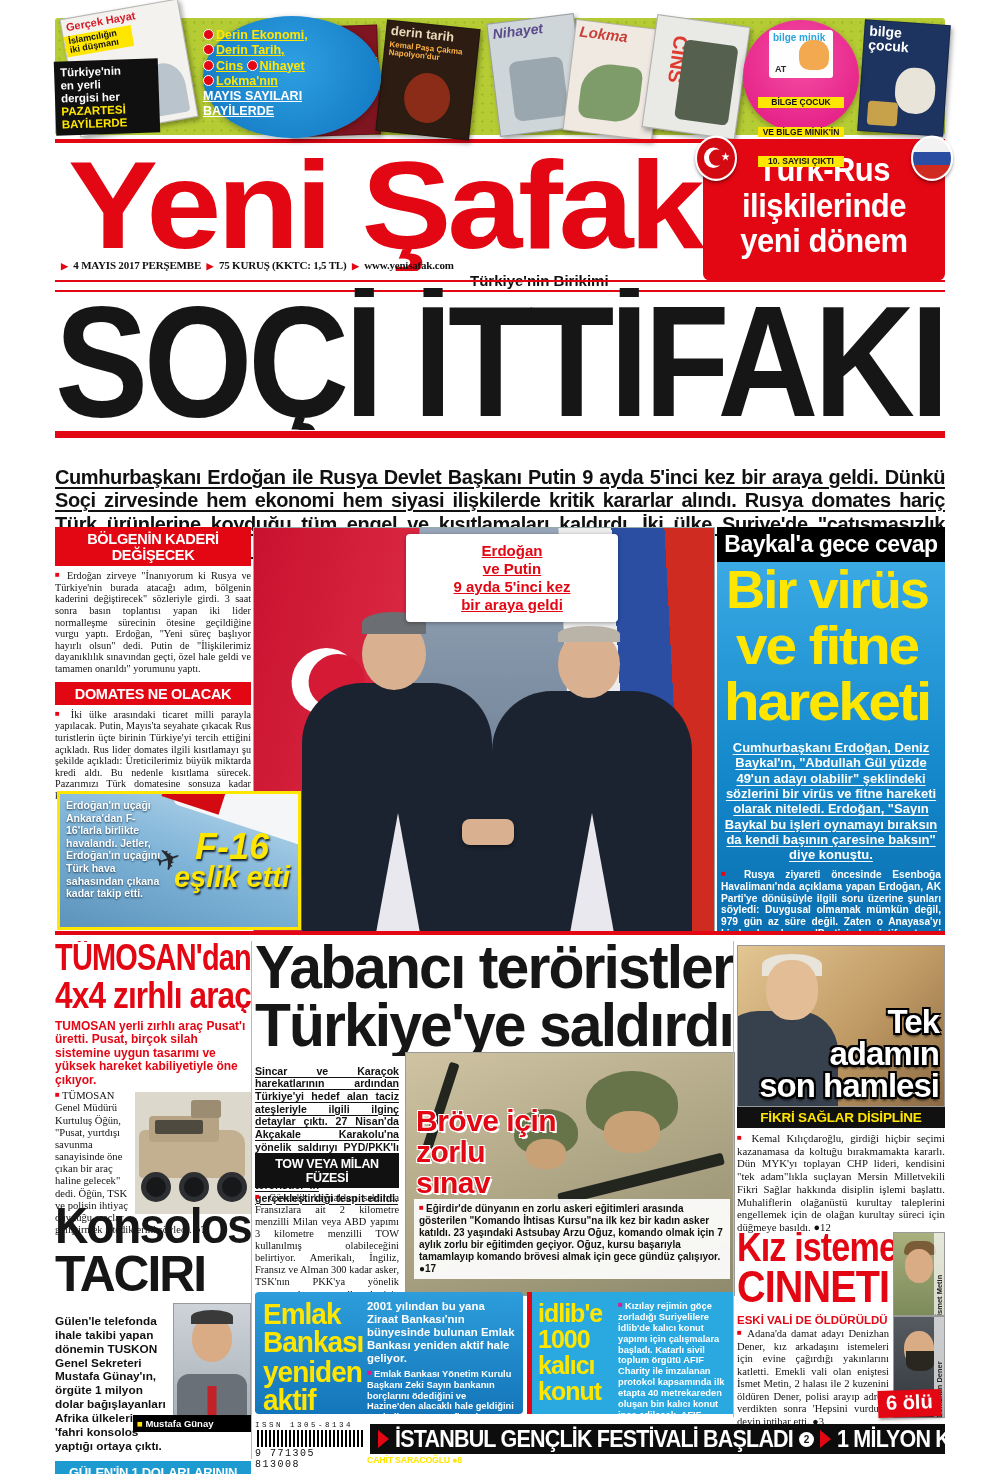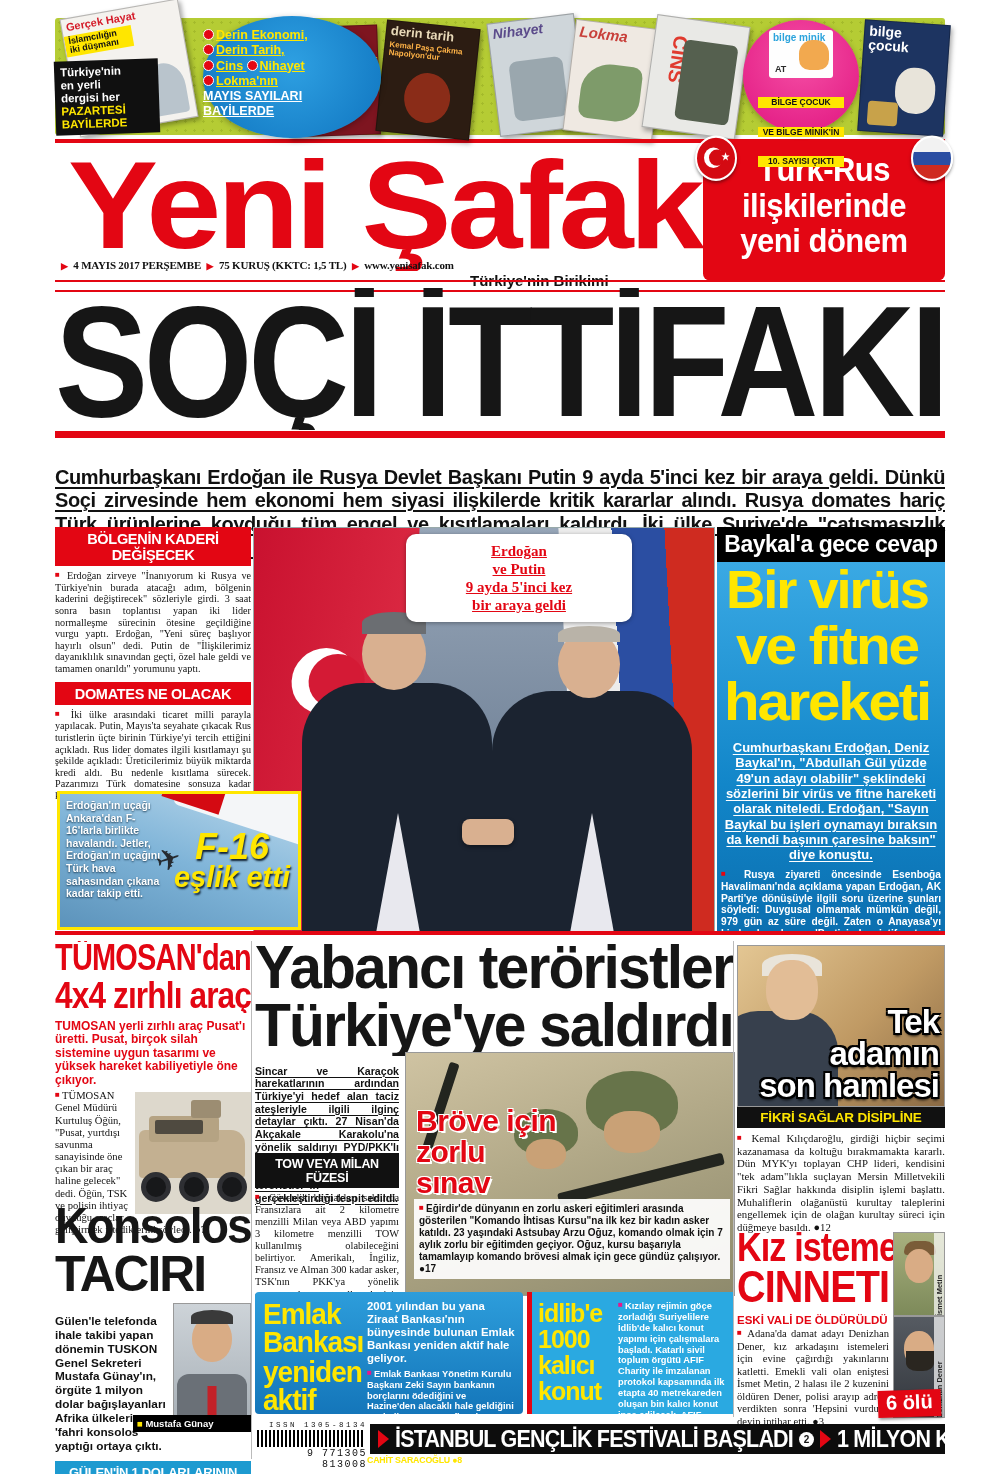--- a/index.html
+++ b/index.html
@@ -72,22 +72,22 @@
     background:linear-gradient(100deg,#c8102e,#e03048)}
   .ph-tr .c1{position:absolute;left:55px;top:120px;width:66px;height:66px;background:#fff;border-radius:50%}
   .ph-tr .c2{position:absolute;left:72px;top:126px;width:56px;height:54px;background:#d41a35;border-radius:50%}
   .ph-ru{position:absolute;right:-15px;top:0;width:160px;height:405px;transform:skewX(3deg);
     background:linear-gradient(90deg,#ececec 0 53px,#2b4ea2 53px 106px,#cf2b20 106px 160px)}
   .suit{position:absolute;bottom:0;background:#1b2330;border-radius:60px 60px 0 0}
   .head{position:absolute;background:#d9b090;border-radius:50%}
   .hair{position:absolute;background:#6b6e72;border-radius:50% 50% 0 0}
   .shirt{position:absolute;bottom:0;width:0;height:0;border-left:22px solid transparent;border-right:22px solid transparent;border-bottom:120px solid #e8e8ee}
   .hands{position:absolute;left:208px;bottom:88px;width:52px;height:26px;background:#d9b090;border-radius:8px;box-shadow:0 2px 4px rgba(0,0,0,.4)}
-  .ph-cap{position:absolute;left:152px;top:6px;width:188px;background:#fff;border-radius:10px;
-    padding:8px 19px;text-align:center;color:#e30613;font-family:Liberation Serif, serif;font-weight:bold;
+  .ph-cap{position:absolute;left:152px;top:6px;width:188px;background:#fff;border-radius:4px;
+    padding:8px 12px;text-align:center;color:#e30613;font-family:Liberation Sans, sans-serif;font-weight:bold;
     font-size:15px;line-height:1.2;text-decoration:underline;box-shadow:0 1px 4px rgba(0,0,0,.35)}
 
   .kickerblk{left:717px;top:527px;width:228px;background:#000;color:#fff;font-family:"Liberation Sans",sans-serif;
     font-weight:bold;font-size:23px;text-align:center;padding:4px 0 5px;letter-spacing:-.5px;box-sizing:border-box}
   .bluebox{left:717px;top:562px;width:228px;height:370px;box-sizing:border-box;padding:2px;
     background:linear-gradient(180deg,#3aa9e4 0%,#1286c9 60%,#0b6fb0 100%)}
   .bb-lead{margin:8px 2px 6px;color:#fff;font-family:"Liberation Sans",sans-serif;font-weight:bold;
     font-size:13px;line-height:1.18;text-align:center;text-decoration:underline;text-underline-offset:2px}
   .bb-body{margin:0 2px;color:#fff;font-family:"Liberation Sans",sans-serif;font-weight:bold;
     font-size:10.2px;line-height:1.17;text-align:justify}
@@ -183,21 +183,21 @@
   .kiz .p1{right:0;top:0;width:50px;height:82px;background:linear-gradient(180deg,#a8b07e,#7d8a5a)}
   .kiz .p2{right:0;top:84px;width:50px;height:100px;background:linear-gradient(180deg,#565b62,#33373d)}
   .vcap{position:absolute;right:-1px;top:0;height:100%;writing-mode:vertical-rl;transform:rotate(180deg);
     font-family:"Liberation Sans",sans-serif;font-weight:bold;font-size:7.5px;color:#222;background:rgba(255,255,255,.7);padding:1px}
   .cap-hat{position:absolute;left:10px;top:8px;width:32px;height:14px;background:#7a5c38;border-radius:12px 12px 4px 4px}
   .beard{position:absolute;left:12px;top:34px;width:28px;height:20px;background:#2a2620;border-radius:0 0 40% 40%}
   .badge6{position:absolute;right:4px;top:158px;background:#e30613;color:#fff;font-family:"Liberation Sans",sans-serif;
     font-weight:bold;font-size:20px;padding:1px 8px 3px;transform:rotate(-2deg);box-shadow:1px 2px 3px rgba(0,0,0,.4)}
 
   
-  .barcode-box{left:255px;top:1421px;width:112px;text-align:right;font-family:"Liberation Mono",monospace}
+  .barcode-box{left:255px;top:1421px;width:112px;text-align:left;font-family:"Liberation Mono",monospace}
   .issn{font-size:7.5px;letter-spacing:2.5px;display:block}
   .bars{height:17px;margin:1px 2px;background:repeating-linear-gradient(90deg,#000 0 2px,#fff 2px 4px)}
   .bcode{font-size:10px;letter-spacing:1.5px;display:block}
   .newsbar{left:370px;top:1424px;width:575px;height:30px;background:#0d0d0d;display:flex;align-items:center;
     padding:0 8px;box-sizing:border-box;gap:6px}
   .tri{width:0;height:0;border-left:11px solid #e30613;border-top:9px solid transparent;border-bottom:9px solid transparent}
   .newsbar .nb{color:#fff;font-family:"Liberation Sans",sans-serif;font-weight:bold;font-size:21.5px;
     letter-spacing:-.8px;white-space:nowrap;transform:scaleY(1.1)}
   .pnum{min-width:15px;height:15px;border-radius:50%;background:#fff;color:#111;font-family:"Liberation Sans",sans-serif;
     font-weight:bold;font-size:10px;line-height:15px;text-align:center;display:inline-block}

